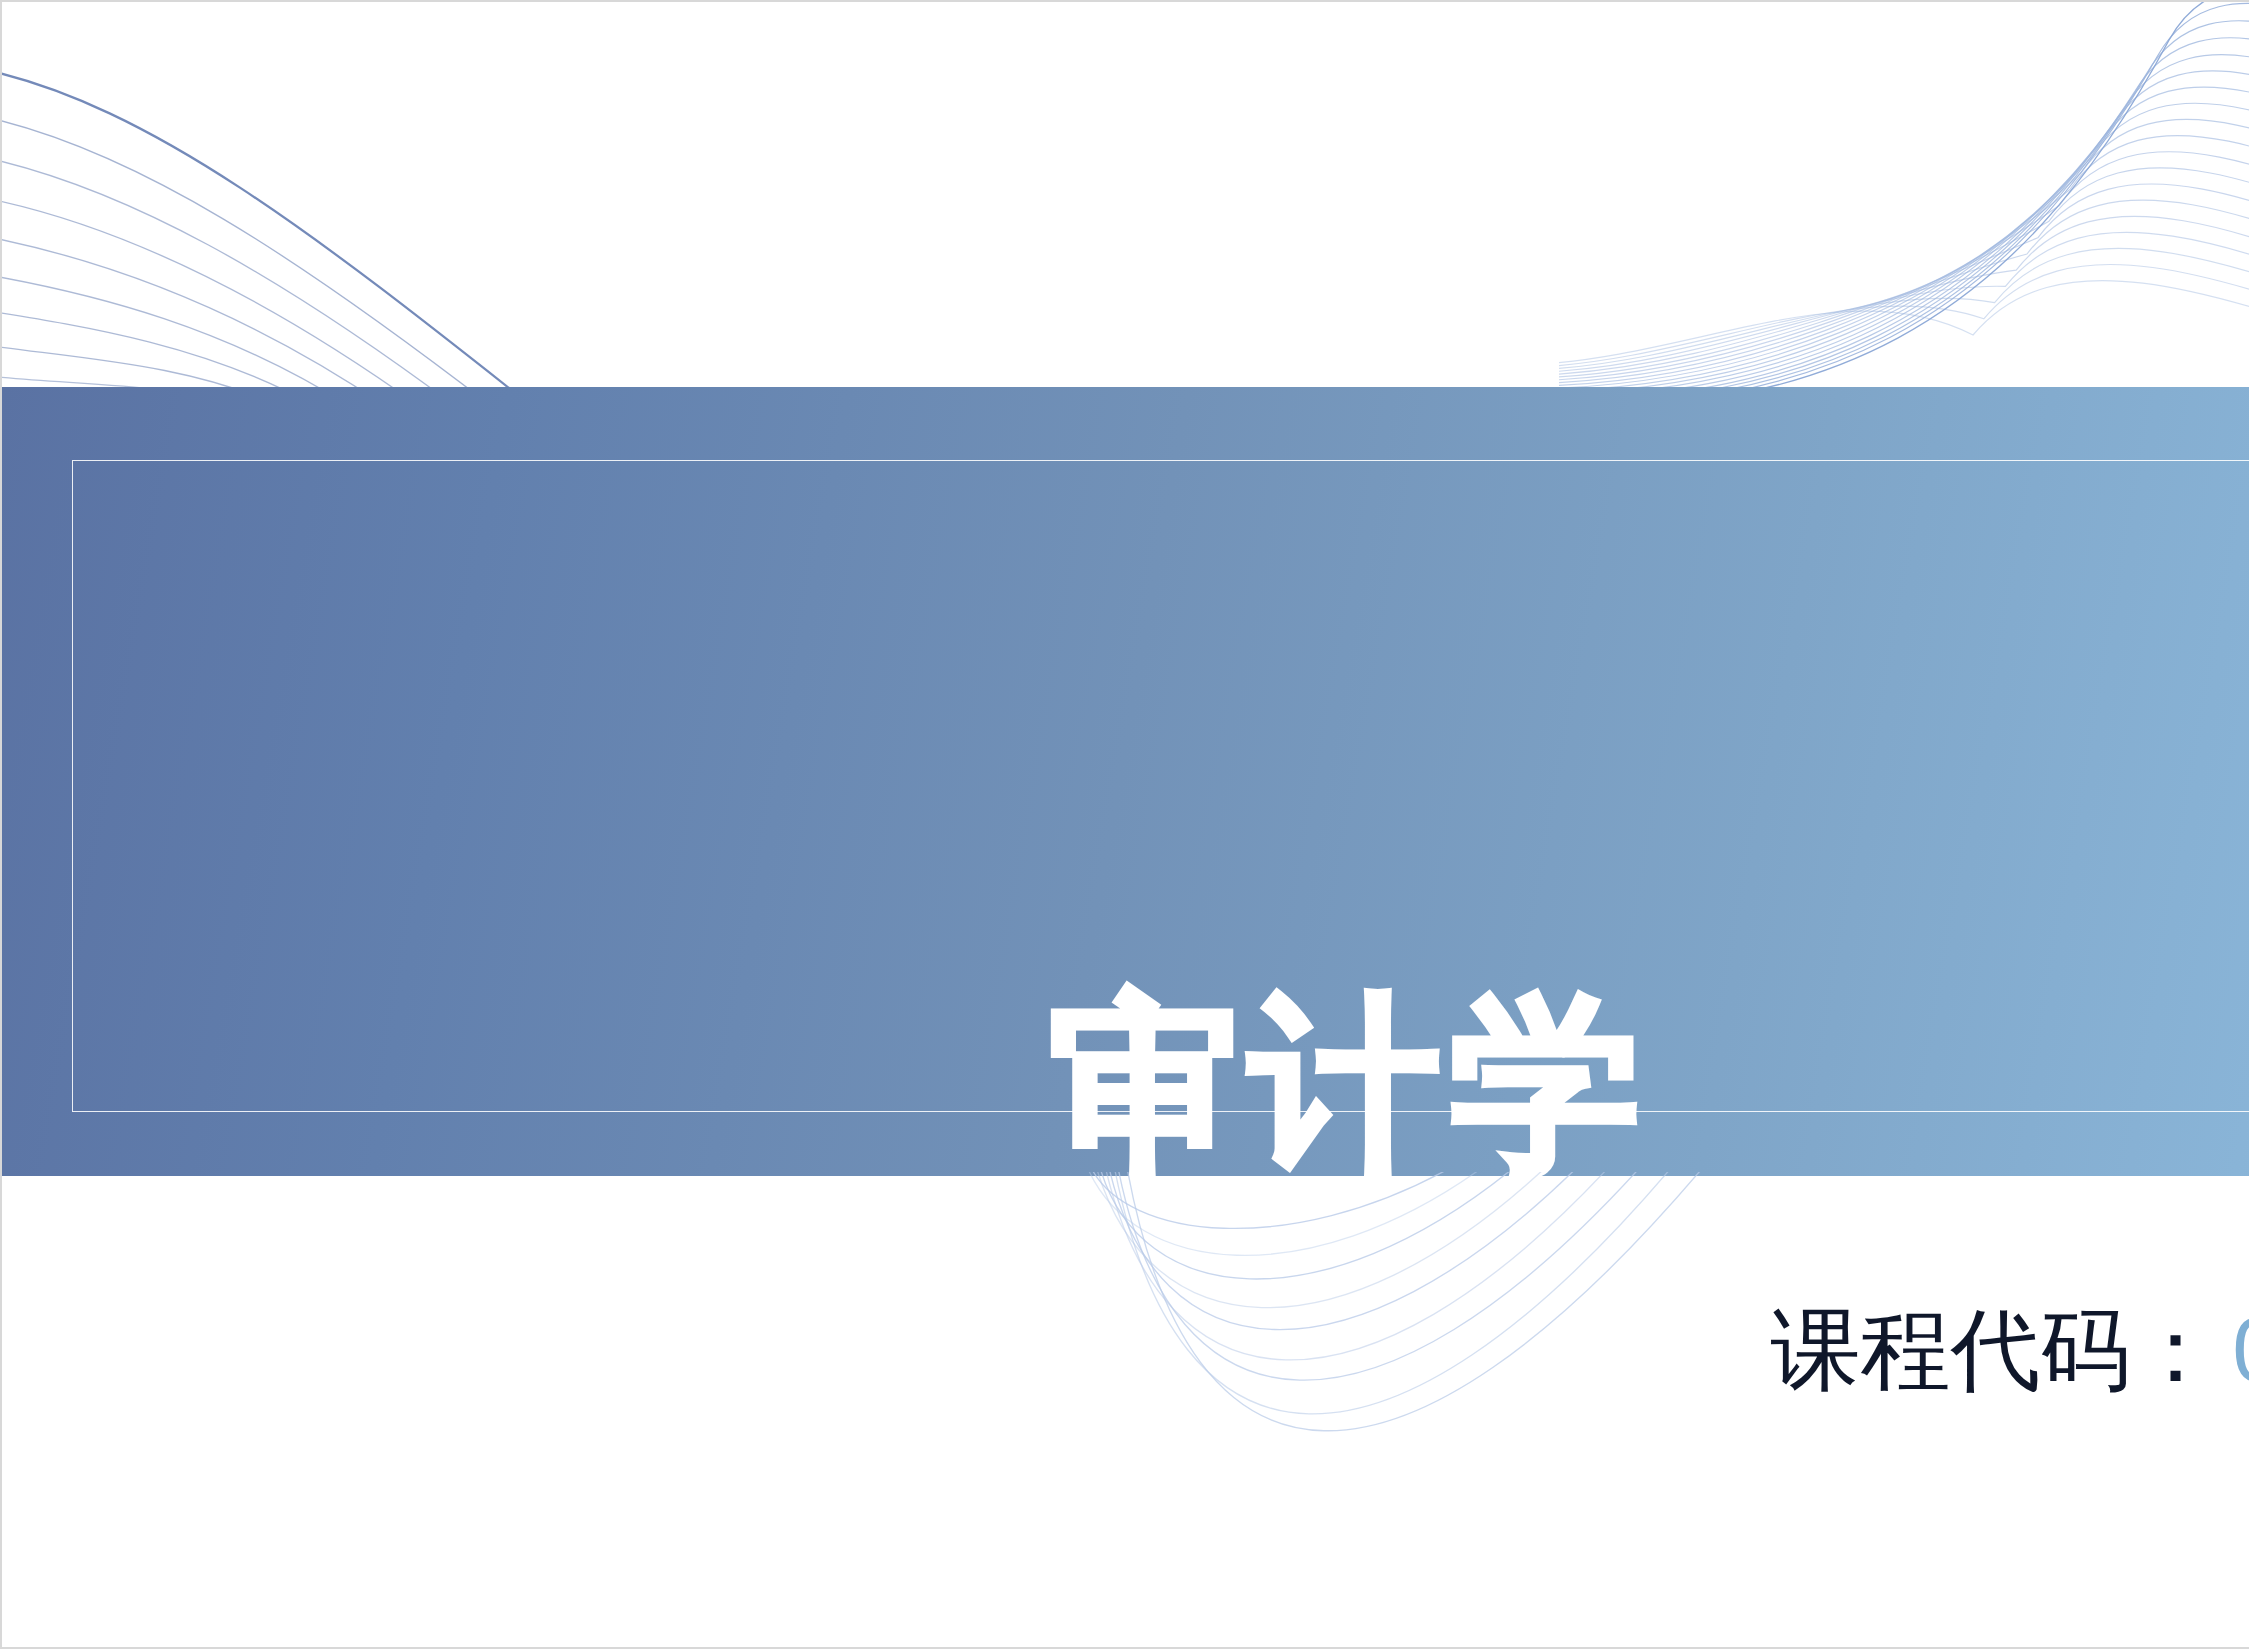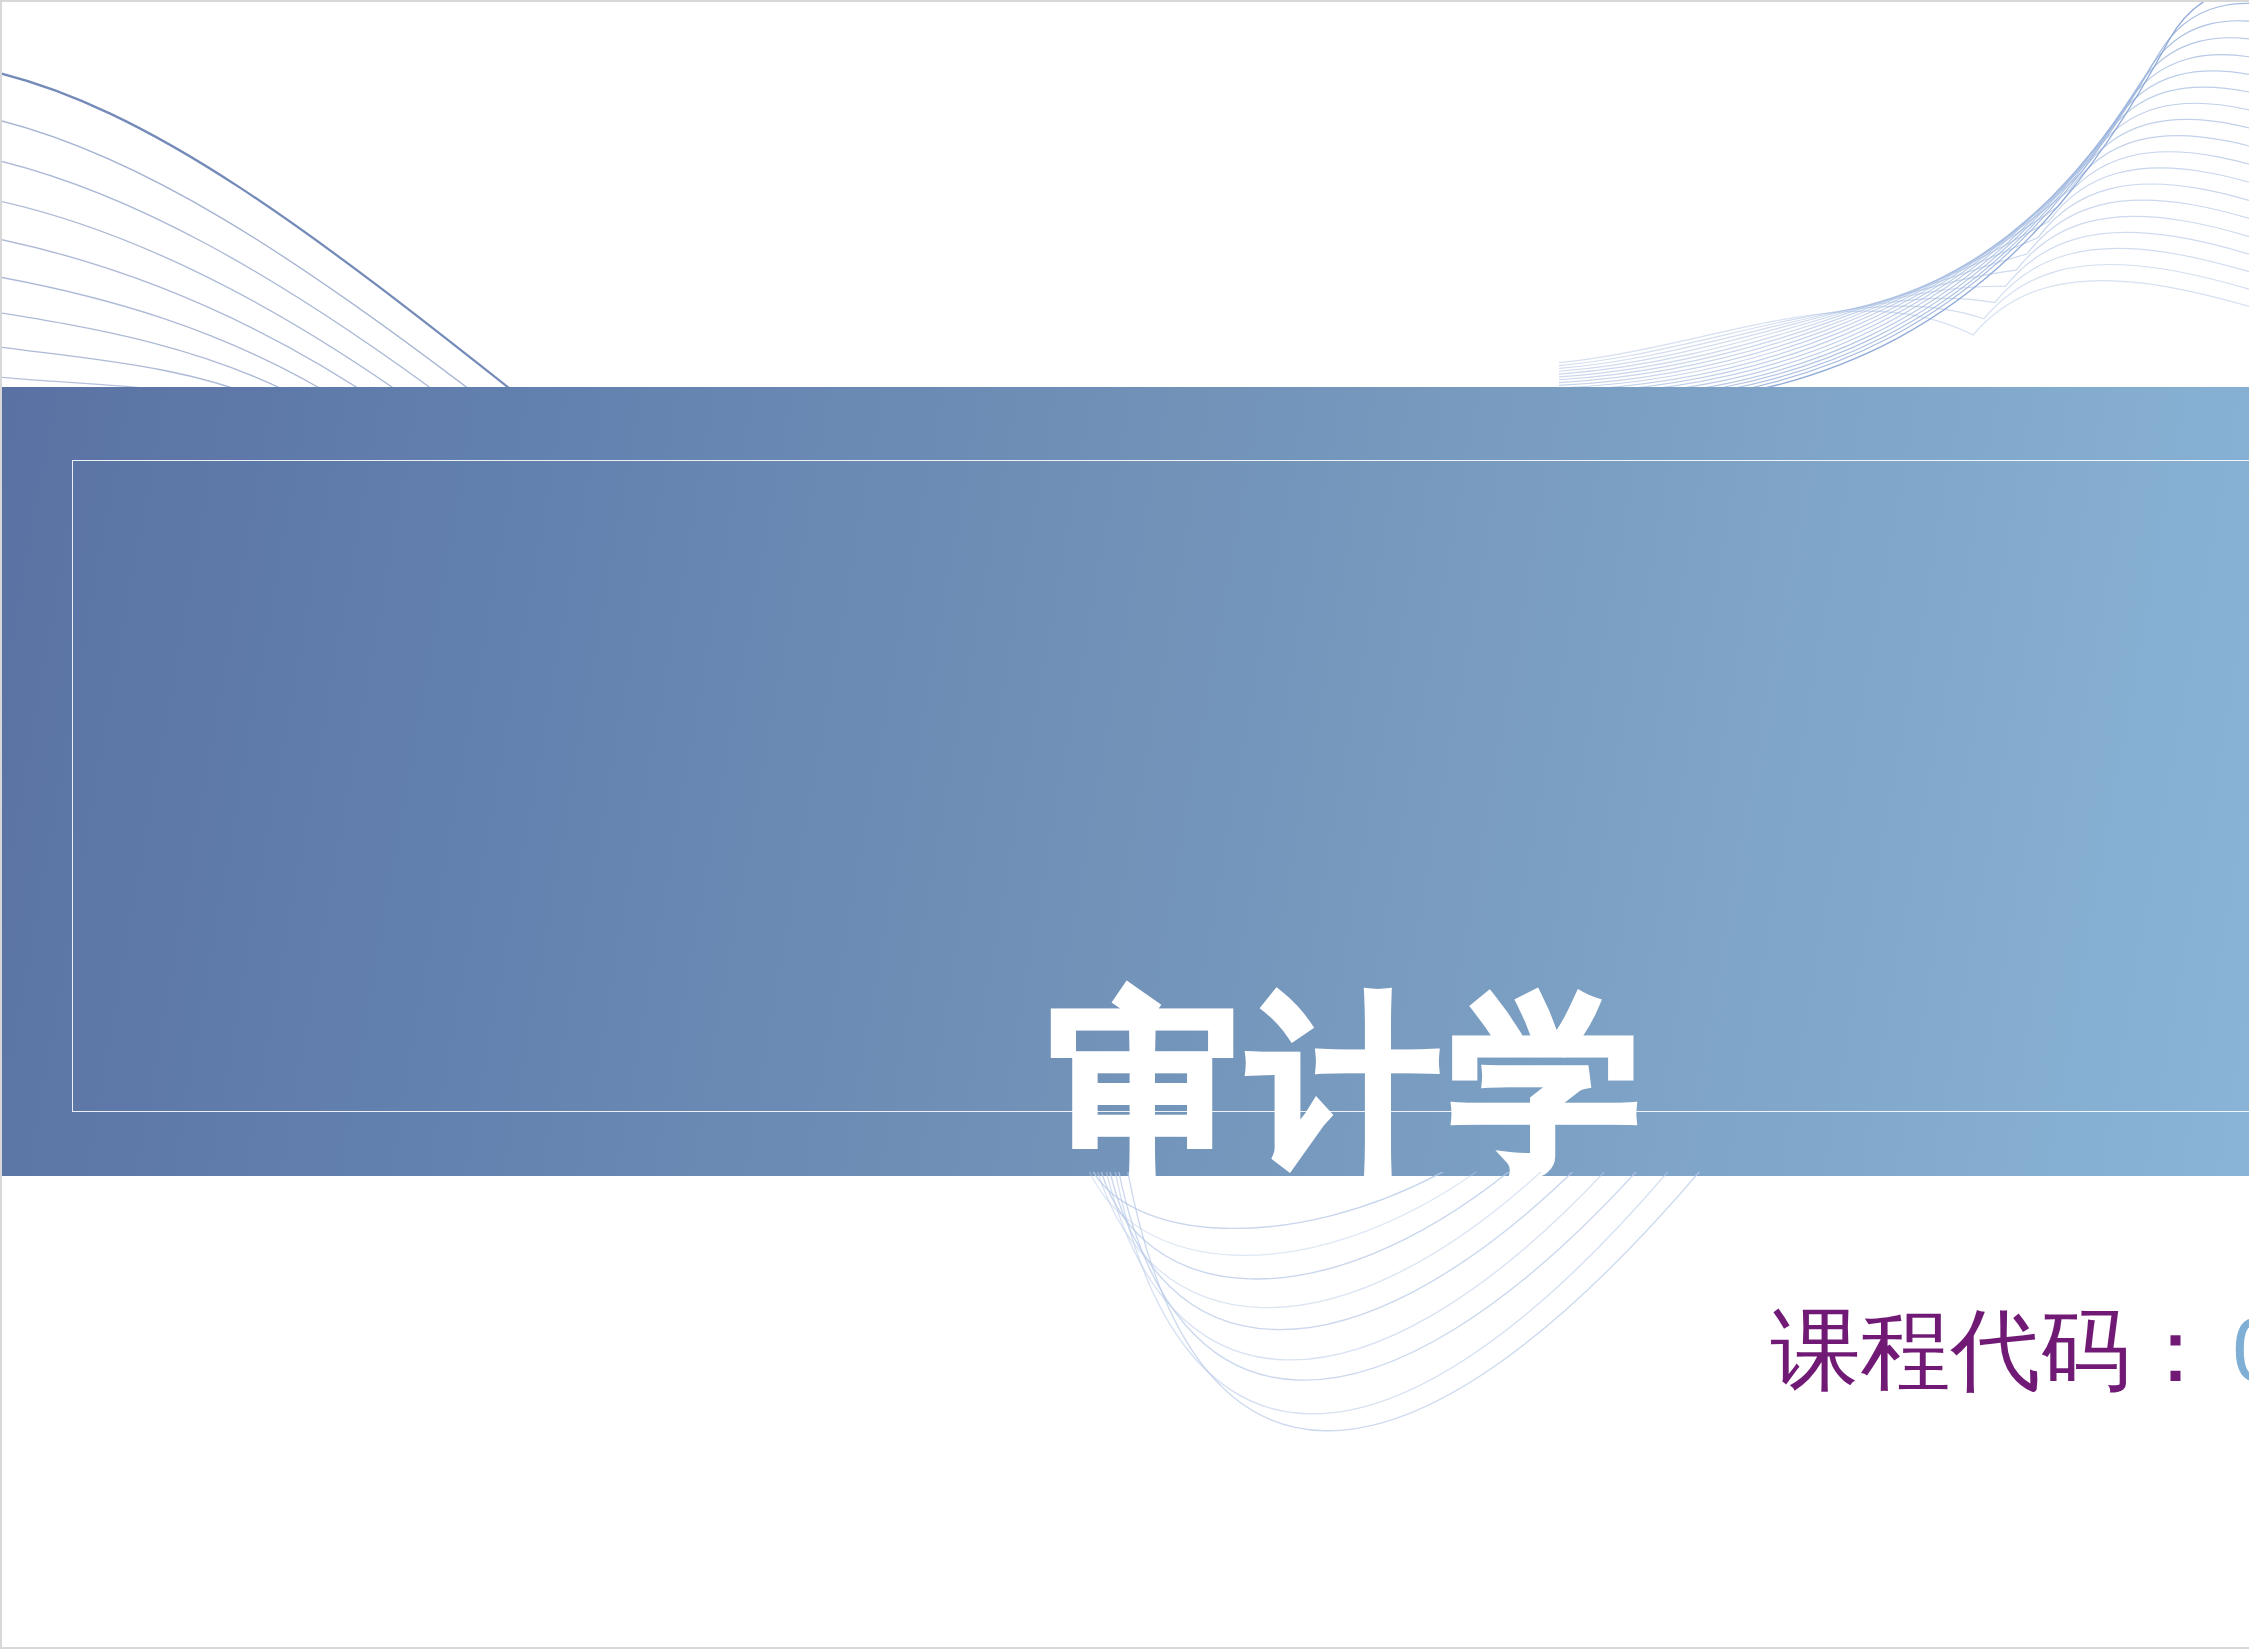--- a/index.html
+++ b/index.html
@@ -101,21 +101,21 @@
   #course-code {
     position: absolute;
     right: 197px;
     top: 1303px;
     font-size: 90px;
     line-height: 1;
     font-weight: 400;
     white-space: nowrap;
   }
   #course-code-label {
-    color: #701a75;
+    color: #0f172a;
   }
   #course-code-value {
     color: #7fafd4;
     margin-left: 11.7px;
     letter-spacing: 0.9px;
   }
 </style>
 </head>
 <body>
 

